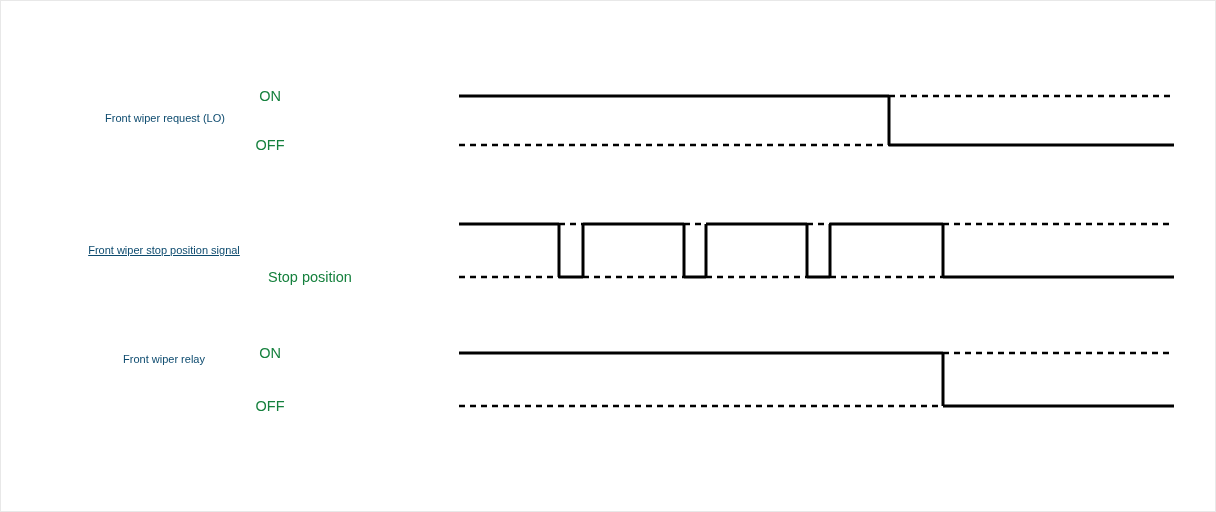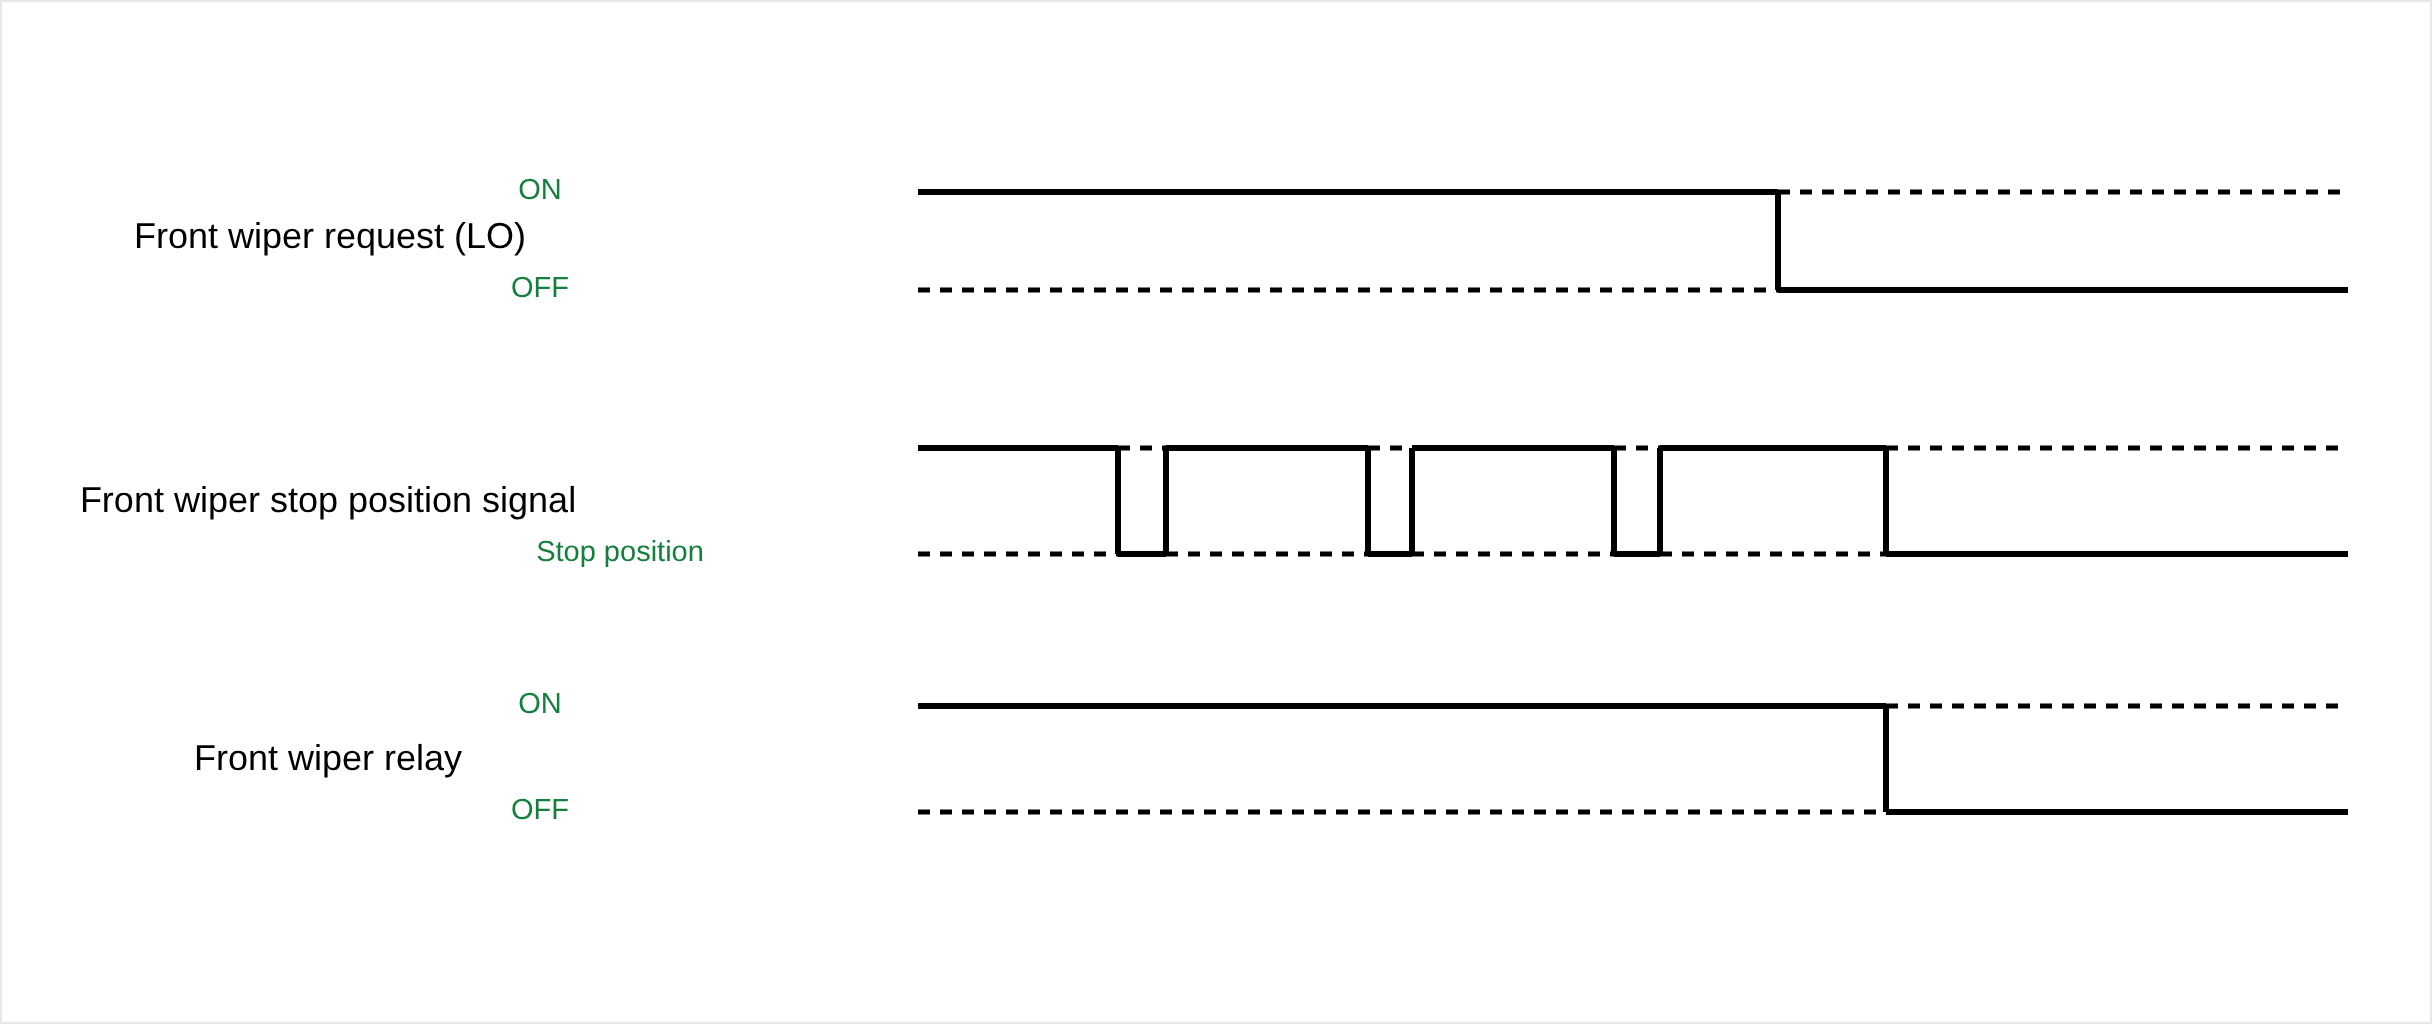--- a/index.html
+++ b/index.html
@@ -14,23 +14,23 @@
     background: #ffffff;
     box-sizing: border-box;
     border: 1px solid #e8e8e8;
     overflow: hidden;
     font-family: "Liberation Sans", sans-serif;
     color: #000000;
   }
   .row-label {
     position: absolute;
     text-align: center;
-    font-size: 18px;
+    font-size: 11px;
     line-height: 18px;
-    color: #000000;
+    color: #0c4a6e;
     white-space: nowrap;
     transform: translate(-50%, -50%);
   }
   .level-label {
     position: absolute;
     text-align: center;
     font-size: 14.5px;
     line-height: 17px;
     color: #15803d;
     white-space: nowrap;
@@ -100,20 +100,20 @@
       <line x1="942" y1="352" x2="1173" y2="352" class="wave-dashed"></line>
       <line x1="458" y1="405" x2="942" y2="405" class="wave-dashed"></line>
       <line x1="942" y1="405" x2="1173" y2="405" class="wave-solid"></line>
       <line x1="942" y1="352" x2="942" y2="405" class="wave-solid"></line>
     </svg>
 
   <div class="row-label" id="label-signal-0" style="left: 164px; top: 117px;">Front wiper request (LO)</div>
   <div class="level-label" id="high-label-signal-0" style="left: 139px; width: 260px; top: 95px;">ON</div>
   <div class="level-label" id="low-label-signal-0" style="left: 139px; width: 260px; top: 144px;">OFF</div>
 
-  <div class="row-label" id="label-signal-1" style="left: 163px; top: 249px;">Front wiper stop position signal</div>
+  <div class="row-label" id="label-signal-1" style="left: 163px; top: 249px; text-decoration: underline;">Front wiper stop position signal</div>
   <div class="level-label" id="low-label-signal-1" style="left: 179px; width: 260px; top: 276px;">Stop position</div>
 
-  <div class="row-label" id="label-signal-2" style="left: 163px; top: 378px;">Front wiper relay</div>
+  <div class="row-label" id="label-signal-2" style="left: 163px; top: 358px;">Front wiper relay</div>
   <div class="level-label" id="high-label-signal-2" style="left: 139px; width: 260px; top: 352px;">ON</div>
   <div class="level-label" id="low-label-signal-2" style="left: 139px; width: 260px; top: 405px;">OFF</div>
 
 </div>
 
 </body></html>

